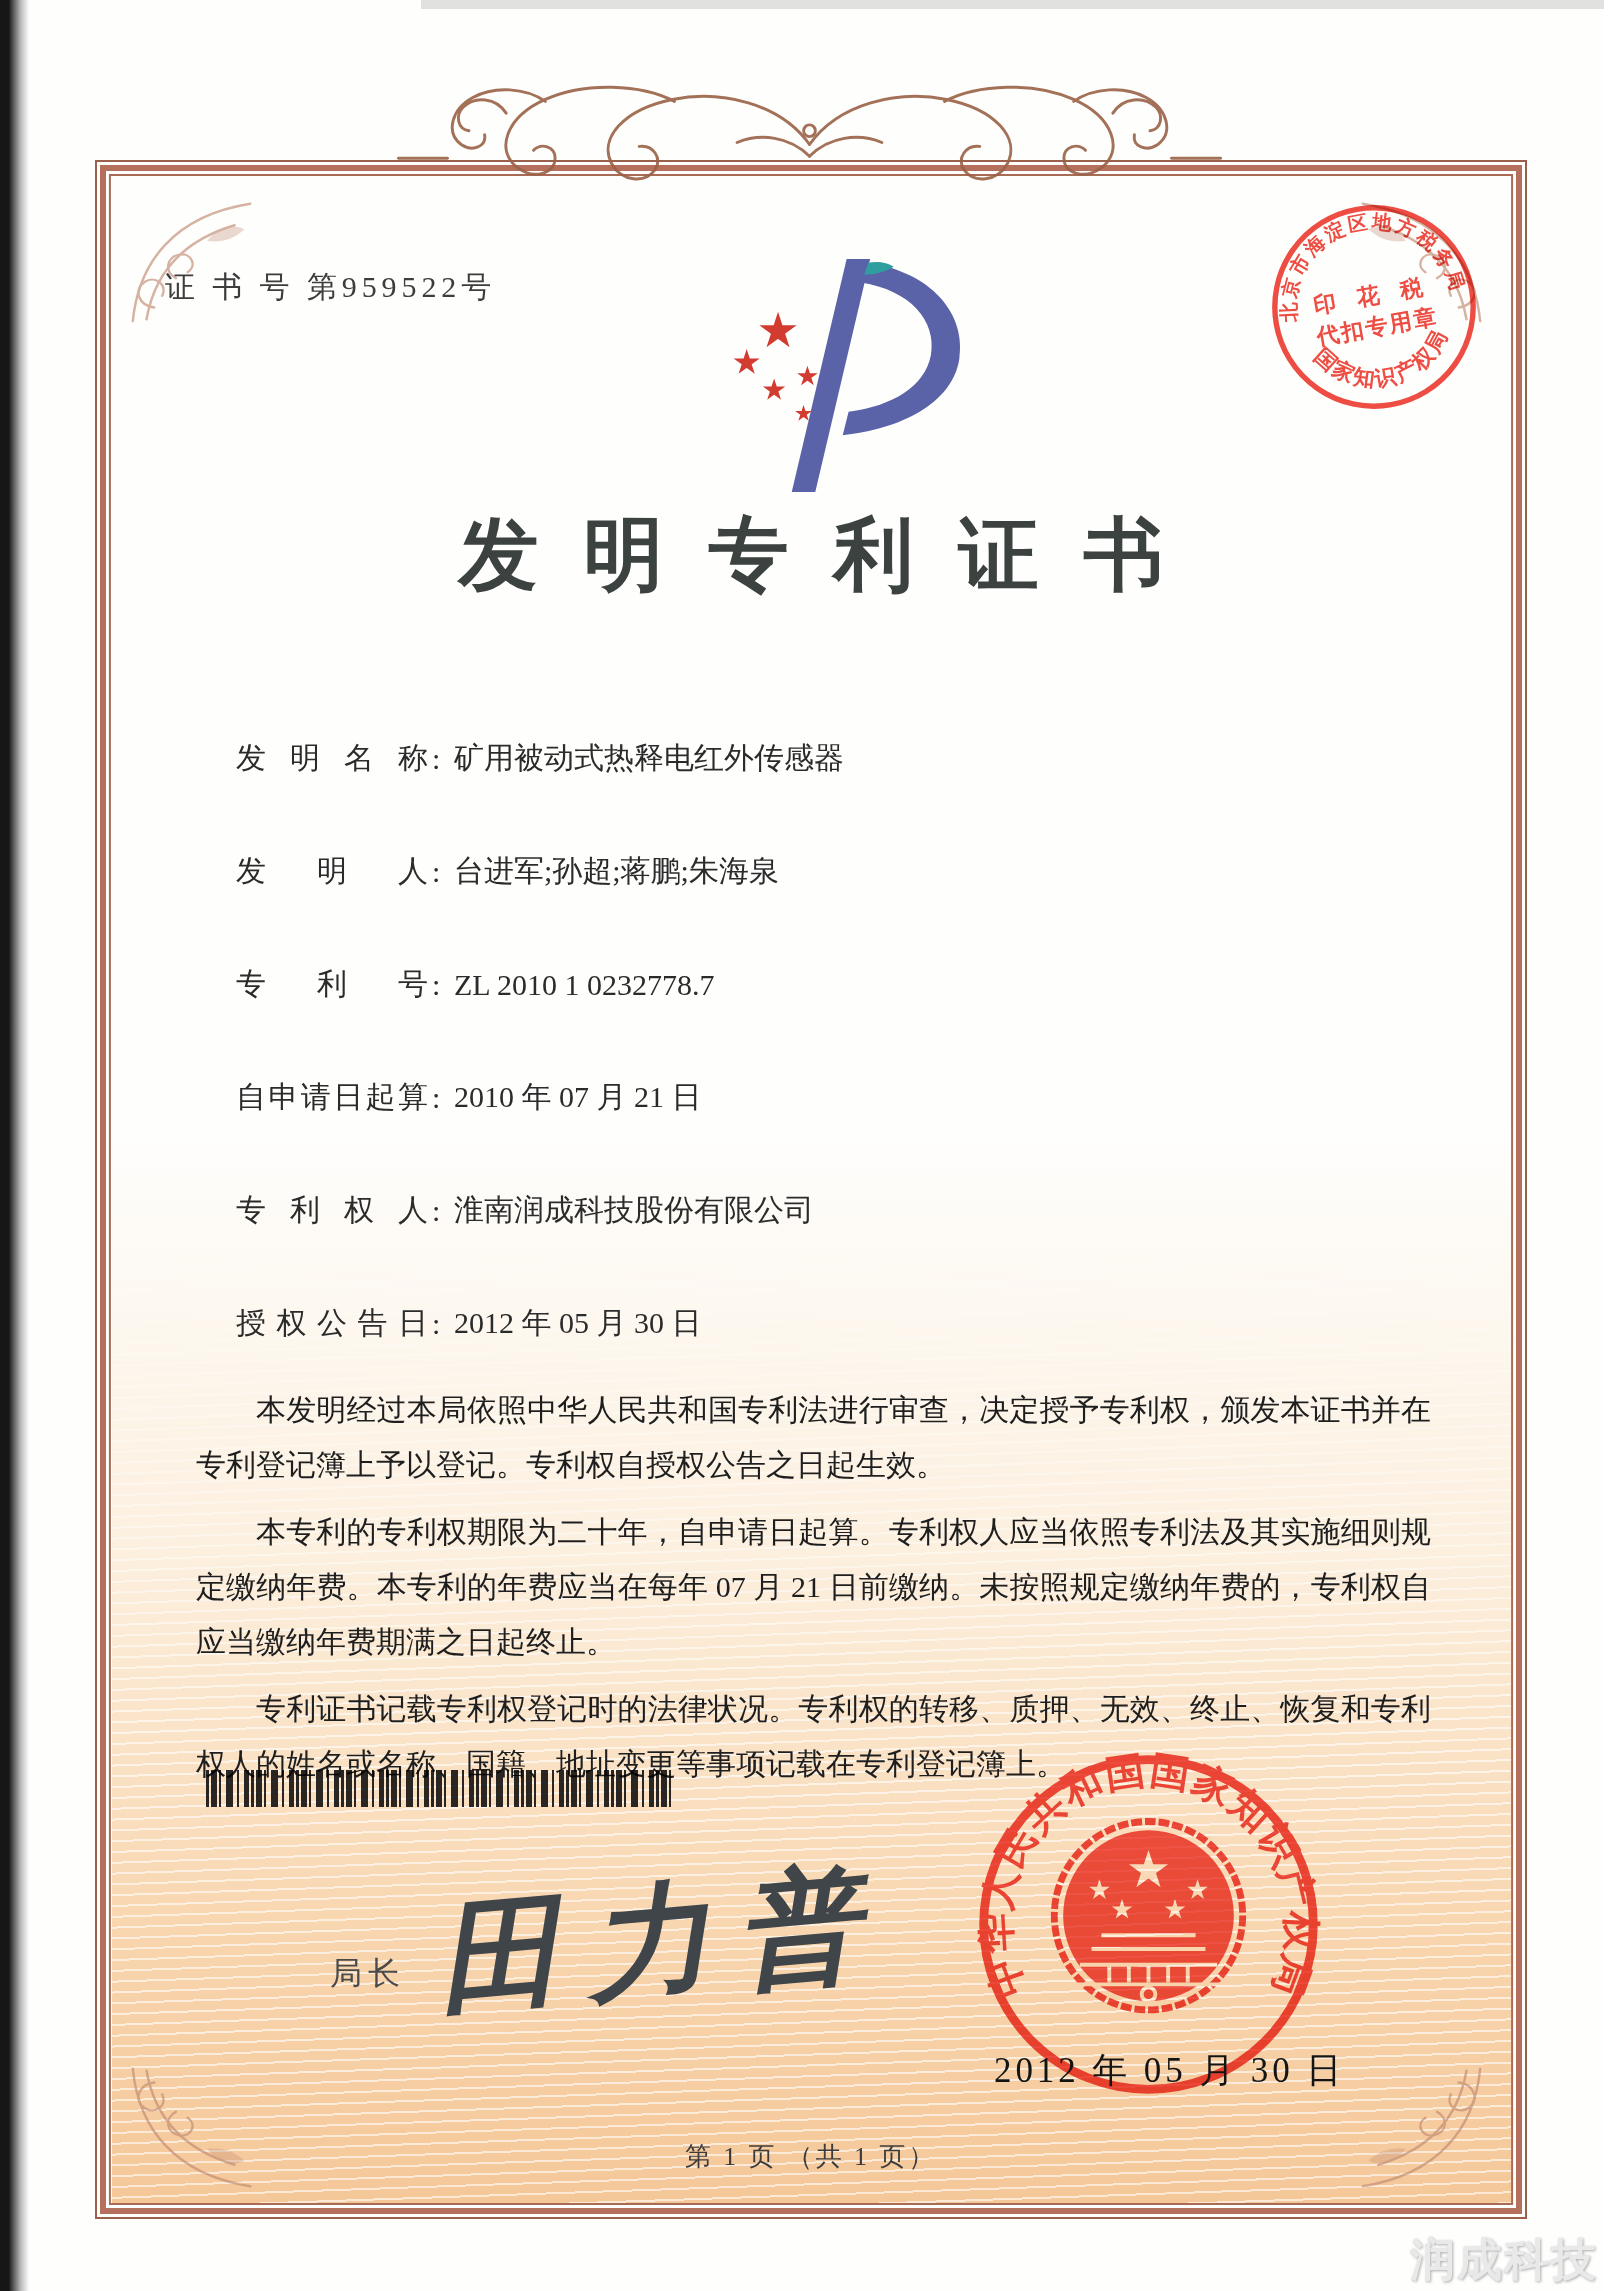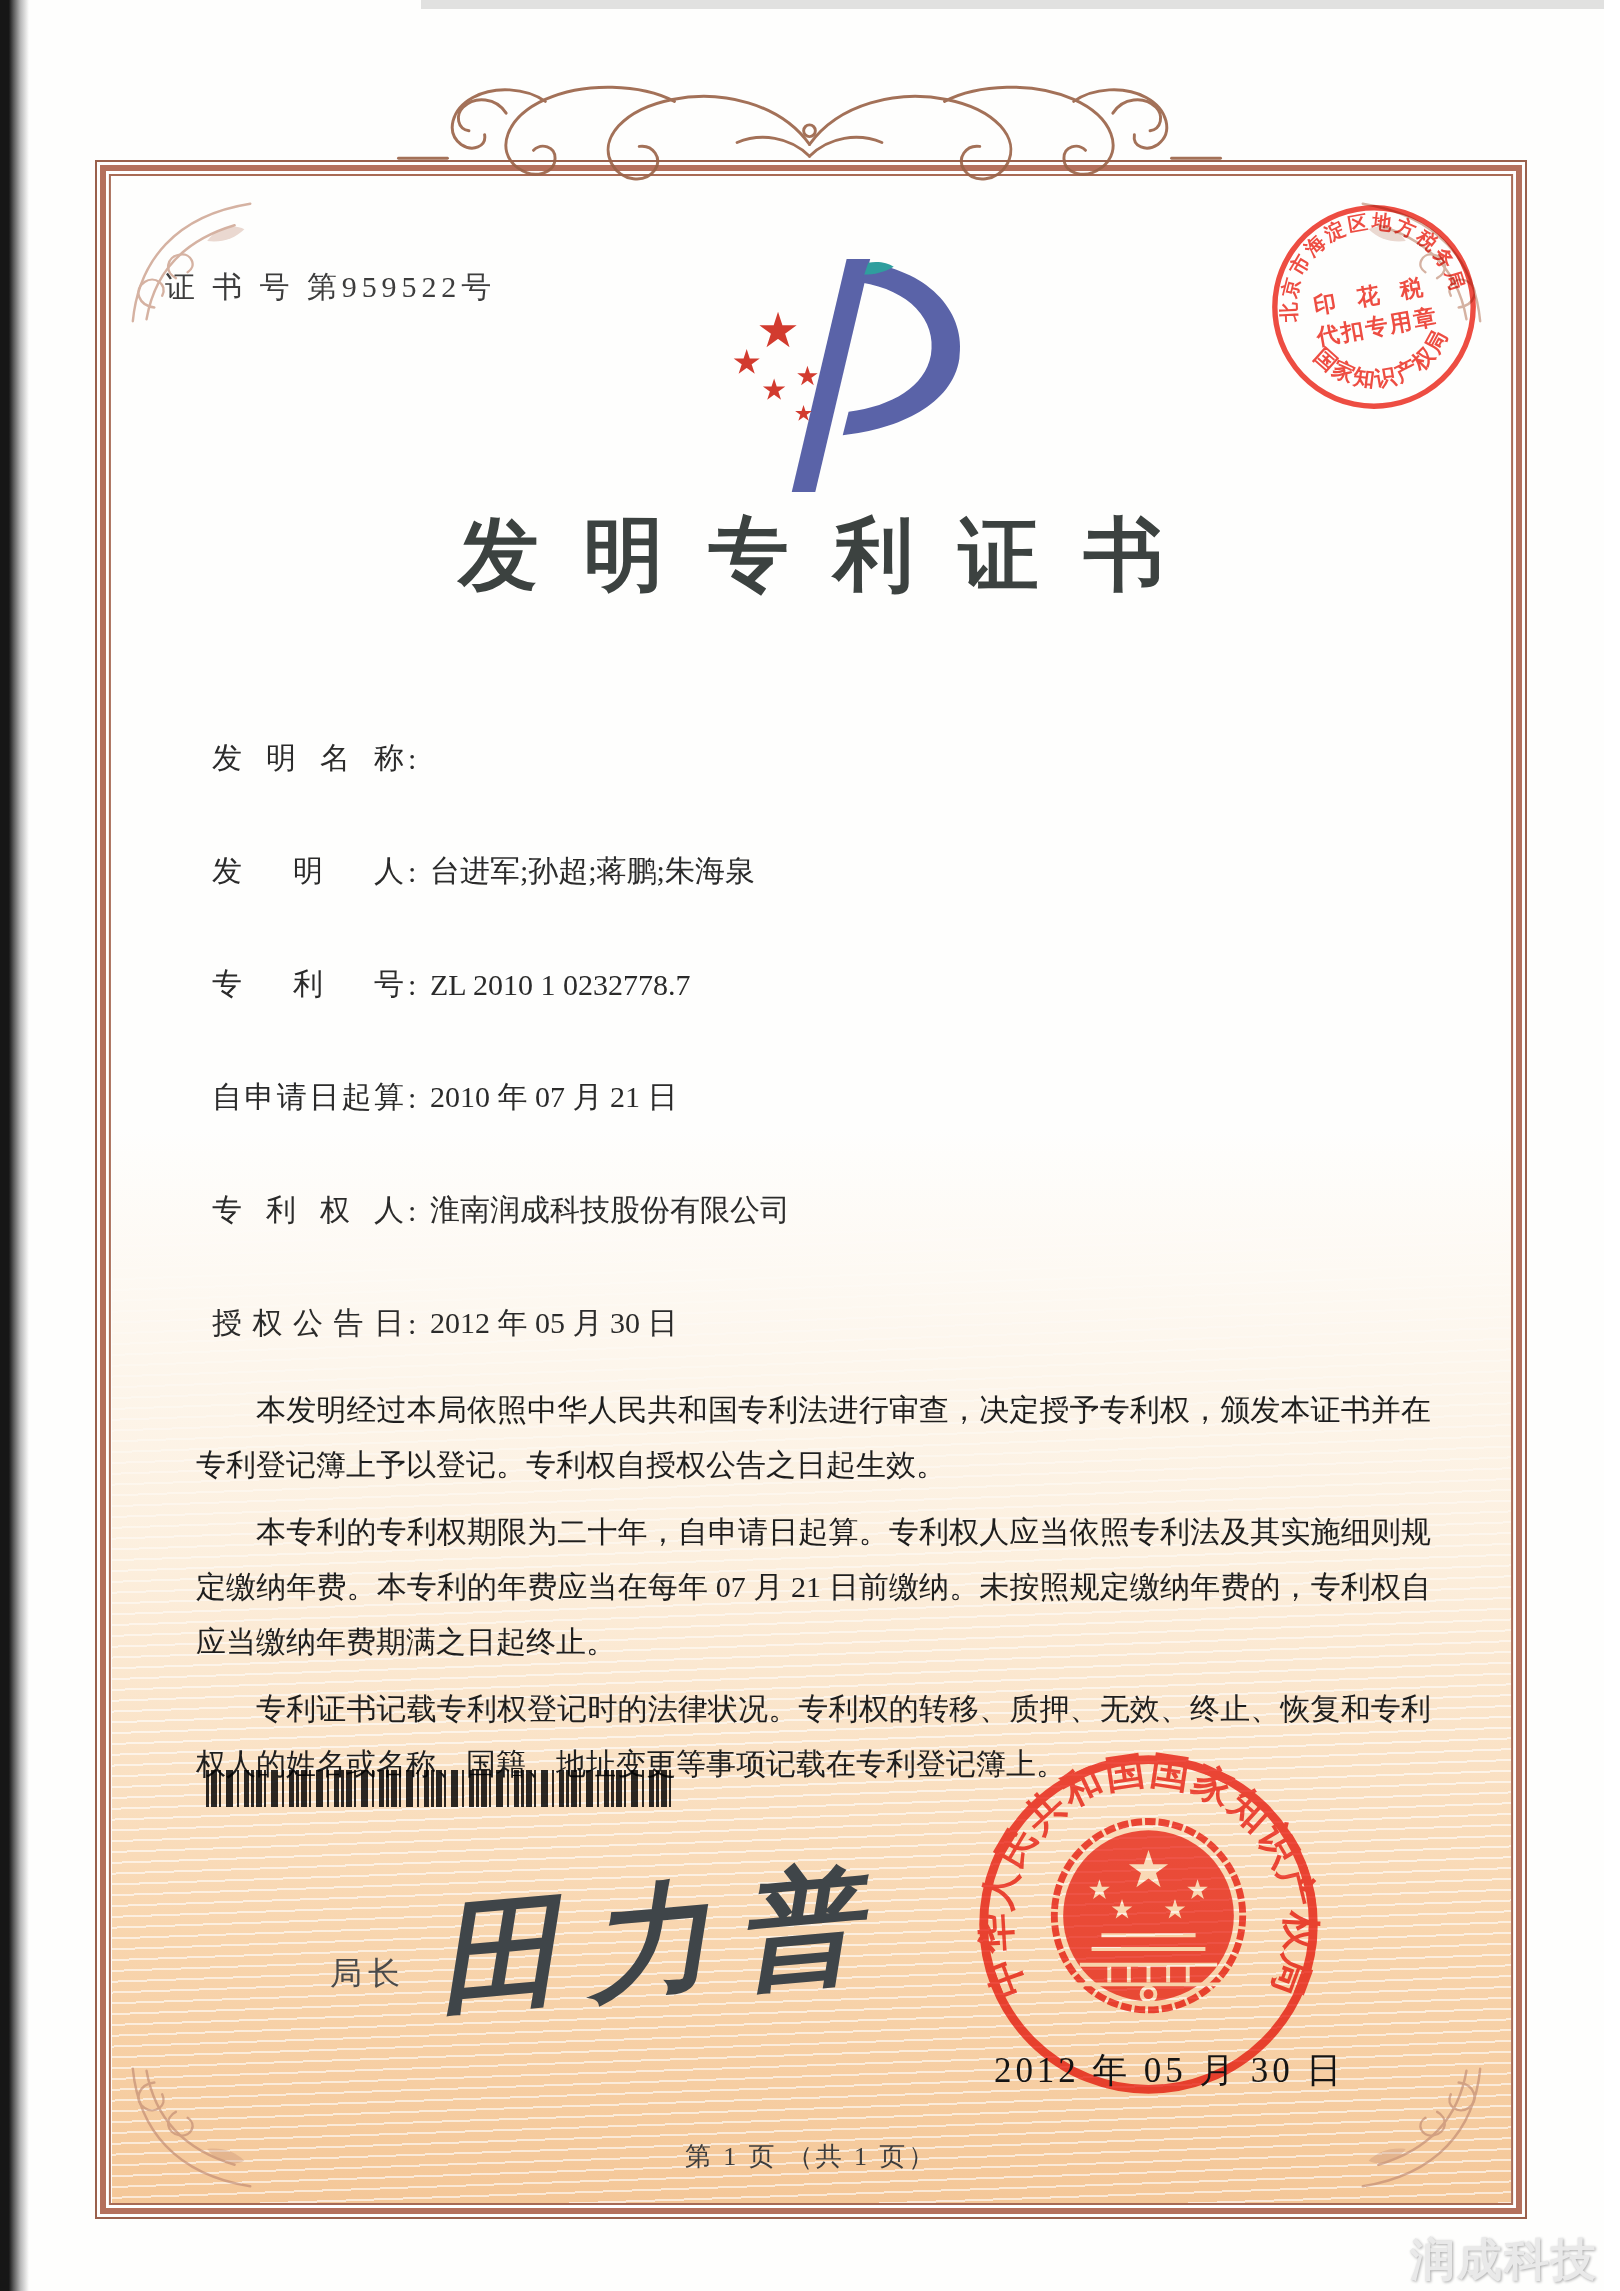--- a/index.html
+++ b/index.html
@@ -18,21 +18,21 @@
          background:linear-gradient(180deg,rgba(252,233,210,0) 0%,rgba(250,221,184,.45) 40%,rgba(247,206,160,.85) 75%,rgba(244,198,150,.98) 100%);}
   .waves::after{content:'';position:absolute;inset:0;
          background:repeating-linear-gradient(178deg,rgba(255,255,255,.6) 0 2px,rgba(255,255,255,0) 2px 10.8px);
          -webkit-mask-image:linear-gradient(180deg,transparent 0%,#000 55%);
          mask-image:linear-gradient(180deg,transparent 0%,#000 55%);}
   .certno{position:absolute;left:165px;top:267px;font-size:30px;letter-spacing:4.9px;color:#3d3d3d;}
   .title{position:absolute;left:100px;width:1422px;top:502px;text-align:center;
          font-size:80px;font-weight:600;color:#3c4240;letter-spacing:45px;text-indent:45px;}
   .logo{position:absolute;left:721px;top:253px;}
   .fields{position:absolute;left:212px;top:702px;}
-  .frow{height:113px;display:flex;align-items:center;font-size:30px;color:#2b2b2b;}
+  .frow{height:113px;display:flex;align-items:center;font-size:30px;color:#2b2b2b;margin-left:24px;}
   .flabel{display:inline-block;width:192px;text-align:justify;text-align-last:justify;}
   .fcolon{margin:0 13.7px 0 3.9px;}
   .paras{position:absolute;left:184px;width:1259px;top:1370px;font-size:30px;line-height:55px;
          color:#1e1e1e;text-align:justify;}
   .paras p{margin:12px;text-indent:2em;}
   .barcode{position:absolute;left:206px;top:1770px;width:469px;height:37px;mix-blend-mode:multiply;
     background:repeating-linear-gradient(90deg,
       #2a2a2a 0 2.9px,transparent 2.9px 4.9px,#2a2a2a 4.9px 10.8px,transparent 10.8px 12.7px,
       #2a2a2a 12.7px 14.7px,transparent 14.7px 19.6px,#2a2a2a 19.6px 21.6px,transparent 21.6px 22.5px,
       #2a2a2a 22.5px 27.4px,transparent 27.4px 31px,#2a2a2a 31px 33px,transparent 33px 38px,
@@ -141,20 +141,21 @@
     <text x="110" y="106" text-anchor="middle" fill="#ee4338" font-size="23" letter-spacing="8" font-weight="bold">印 花 税</text>
     <text x="110" y="138" text-anchor="middle" fill="#ee4338" font-size="23" letter-spacing="2" font-weight="bold">代扣专用章</text>
   </svg>
 
   <div class="title">发明专利证书</div>
 
   <div class="fields">
     <div class="frow">
       <span class="flabel">发明名称</span>
         <span class="fcolon">:</span>
+        <span class="fvalue">矿用被动式热释电红外传感器</span>
     </div>
     <div class="frow">
       <span class="flabel">发明人</span>
         <span class="fcolon">:</span>
         <span class="fvalue">台进军;孙超;蒋鹏;朱海泉</span>
     </div>
     <div class="frow">
       <span class="flabel">专利号</span>
         <span class="fcolon">:</span>
         <span class="fvalue">ZL 2010 1 0232778.7</span>

